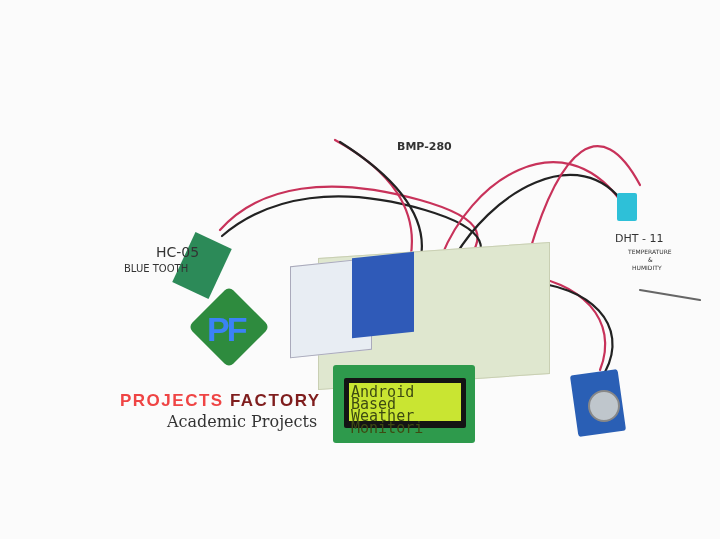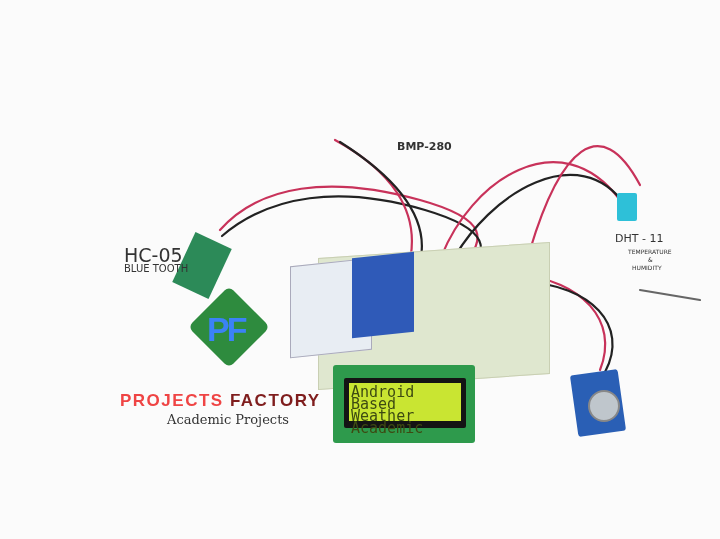--- a/index.html
+++ b/index.html
@@ -13,21 +13,21 @@
   .board{left:318px;top:250px;width:230px;height:130px;background:#dfe7cf;border:1px solid #c9cfb3;transform:skewY(-4deg);}
   .shield{left:290px;top:262px;width:80px;height:90px;background:#e8edf3;border:1px solid #aab;transform:skewY(-6deg);}
   .blue-mod{left:352px;top:255px;width:62px;height:80px;background:#2f5ab8;transform:skewY(-6deg);}
   .hc05{left:182px;top:238px;width:40px;height:55px;background:#2c8a58;transform:rotate(25deg);}
   .dht{left:617px;top:193px;width:20px;height:28px;background:#2ec0d8;border-radius:2px;}
   .mq{left:574px;top:372px;width:48px;height:62px;background:#2a5fb5;border-radius:3px;transform:rotate(-8deg);}
   .mq-sensor{left:588px;top:390px;width:28px;height:28px;background:#bfc6cc;border-radius:50%;border:2px solid #888;}
   .logo{left:200px;top:298px;width:58px;height:58px;background:#2e8b3e;transform:rotate(45deg);border-radius:6px;}
   .logo-text{left:207px;top:310px;width:50px;font-size:34px;font-weight:bold;color:#3b82f6;letter-spacing:-3px;}
   .brand{left:120px;top:391px;font-size:17px;font-weight:bold;letter-spacing:1.5px;}
-  .sub{left:167px;top:412px;font-family:"DejaVu Serif",serif;font-size:13px;color:#333;}
+  .sub{left:167px;top:412px;font-family:"DejaVu Serif",serif;font-size:16px;color:#333;}
 </style>
 </head>
 <body>
 
 <svg class="wire" width="720" height="539" style="left:0;top:0;">
   <g fill="none" stroke-width="2.2" stroke-linecap="round">
     <path d="M220 230 C 260 185, 330 175, 420 200 S 470 250, 460 275" stroke="#c8325a"></path>
     <path d="M222 236 C 270 195, 340 185, 425 210 S 475 260, 468 282" stroke="#222"></path>
     <path d="M335 140 C 390 170, 420 210, 410 260" stroke="#c8325a"></path>
     <path d="M340 142 C 400 180, 430 220, 420 262" stroke="#222"></path>
@@ -45,24 +45,24 @@
 <div class="abs blue-mod"></div>
 <div class="abs hc05"></div>
 <div class="abs dht"></div>
 <div class="abs mq"></div>
 <div class="abs mq-sensor"></div>
 
 <div class="abs lcd-frame"></div>
 <div class="abs lcd"></div>
 <div class="abs lcd-screen">
   <div>Android Based</div>
-  <div>Weather Academic</div>
+  <div>Weather Monitori</div>
 </div>
 
-<div class="abs hand" style="left:124px;top:244px;font-size:19px;">HC-05</div>
+<div class="abs hand" style="left:156px;top:244px;font-size:14px;">HC-05</div>
 <div class="abs hand" style="left:124px;top:263px;font-size:10px;">BLUE TOOTH</div>
 <div class="abs hand" style="left:356px;top:140px;font-size:11px;font-weight:bold;margin-left:41px;">BMP-280</div>
 <div class="abs hand" style="left:615px;top:232px;font-size:11px;">DHT - 11</div>
 <div class="abs hand" style="left:628px;top:248px;font-size:6px;">TEMPERATURE</div>
 <div class="abs hand" style="left:648px;top:256px;font-size:6px;">&amp;</div>
 <div class="abs hand" style="left:632px;top:264px;font-size:6px;">HUMIDITY</div>
 
 <div class="abs logo"></div>
 <div class="abs logo-text">PF</div>
 <div class="abs brand">

